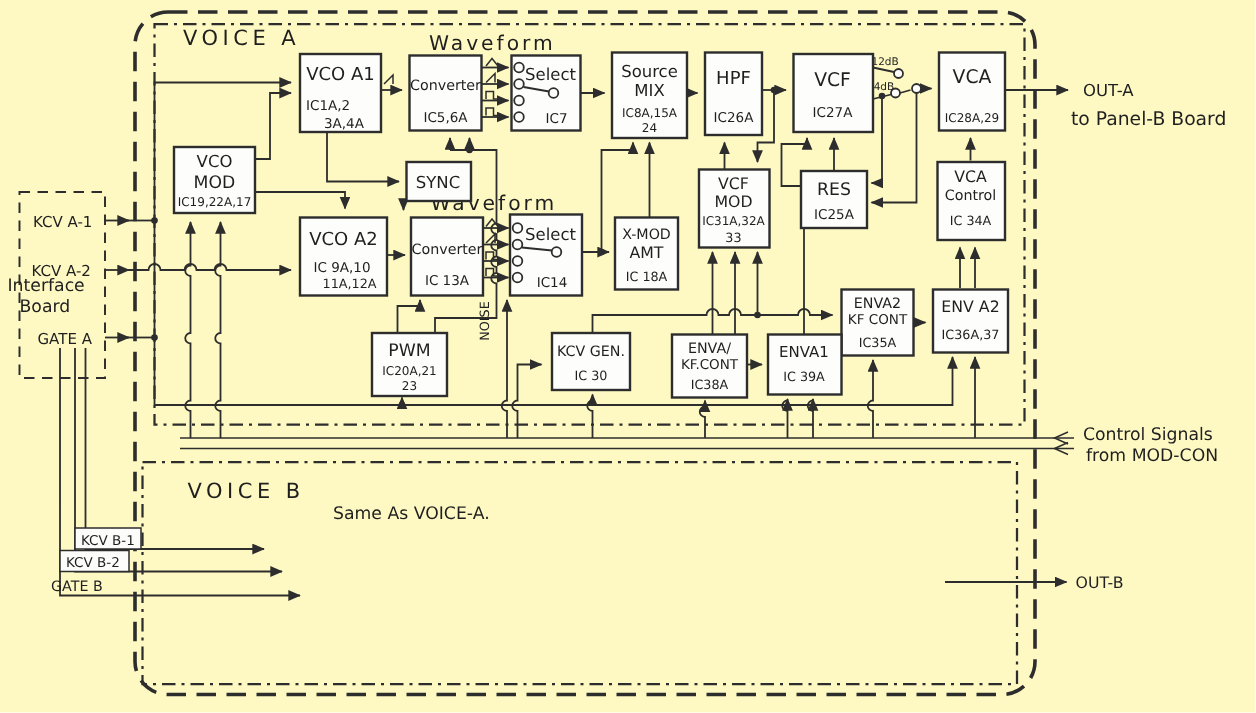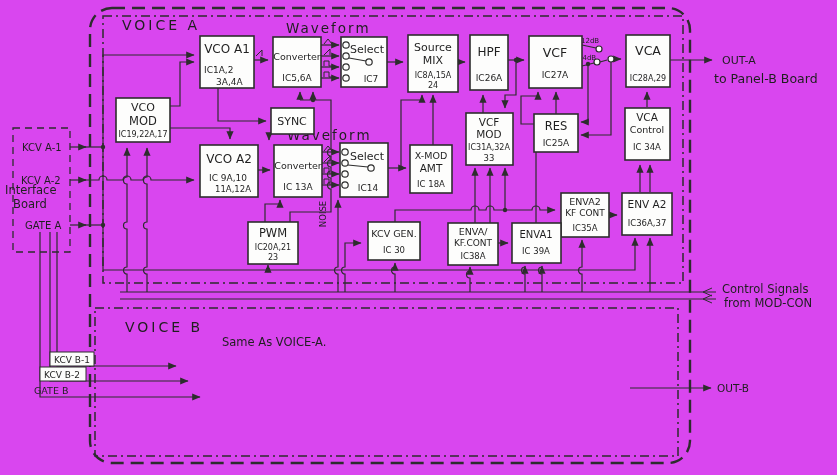--- a/index.html
+++ b/index.html
@@ -1,16 +1,16 @@
 <!DOCTYPE html>
 <html><head>
 <meta charset="utf-8">
 <style>
   html,body{margin:0;padding:0;background:#fff;}
-  #stage{position:relative;width:837px;height:475px;background:#d946ef;overflow:hidden;
+  #stage{position:relative;width:837px;height:475px;background:#fef9c3;overflow:hidden;
          font-family:"DejaVu Sans",sans-serif;}
   svg{position:absolute;left:0;top:0;}
   svg text{fill:#1f1f1f;font-family:"DejaVu Sans",sans-serif;}
   .blk{fill:#fdfdfc;stroke:#2d2d2d;stroke-width:1.6;}
   .wire{fill:none;stroke:#2d2d2d;stroke-width:1.2;}
   .wire2{fill:none;stroke:#2d2d2d;stroke-width:1.1;}
   .bord{fill:none;stroke:#2d2d2d;}
   .dot{fill:#2d2d2d;stroke:none;}
   .contact{fill:#fdfdfc;stroke:#2d2d2d;stroke-width:1.2;}
   .glyph{fill:none;stroke:#2d2d2d;stroke-width:1;}

